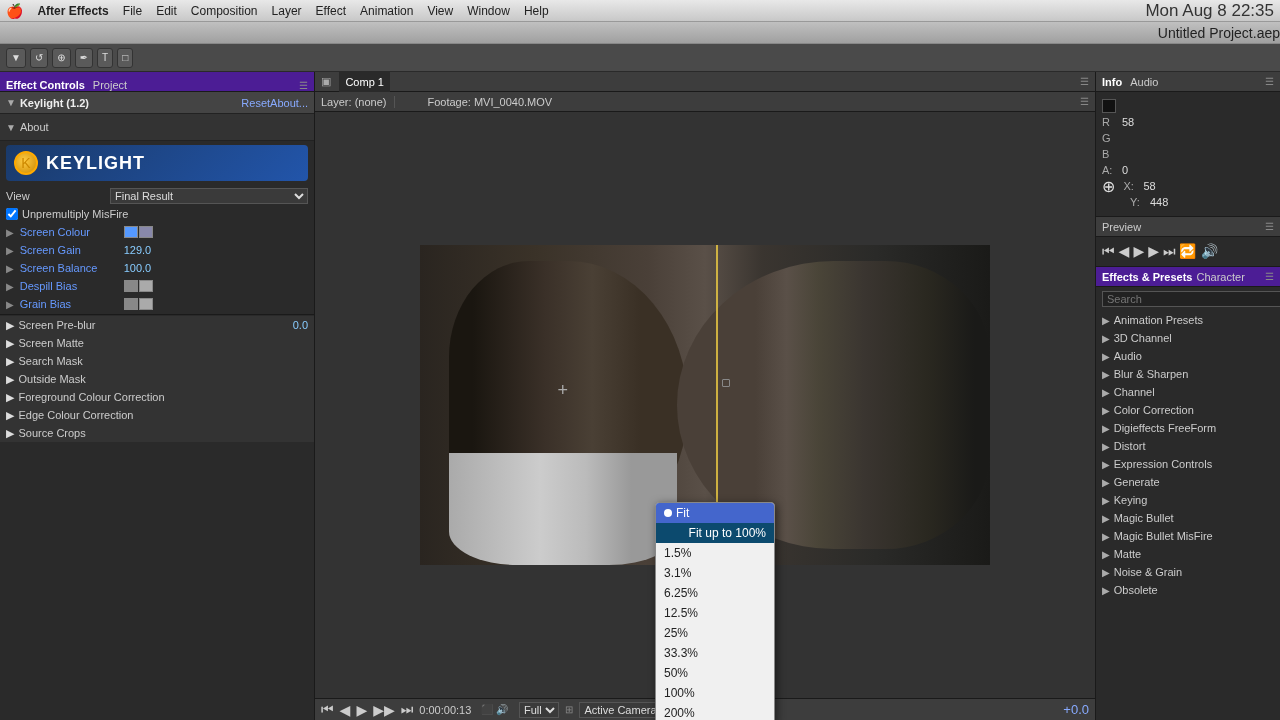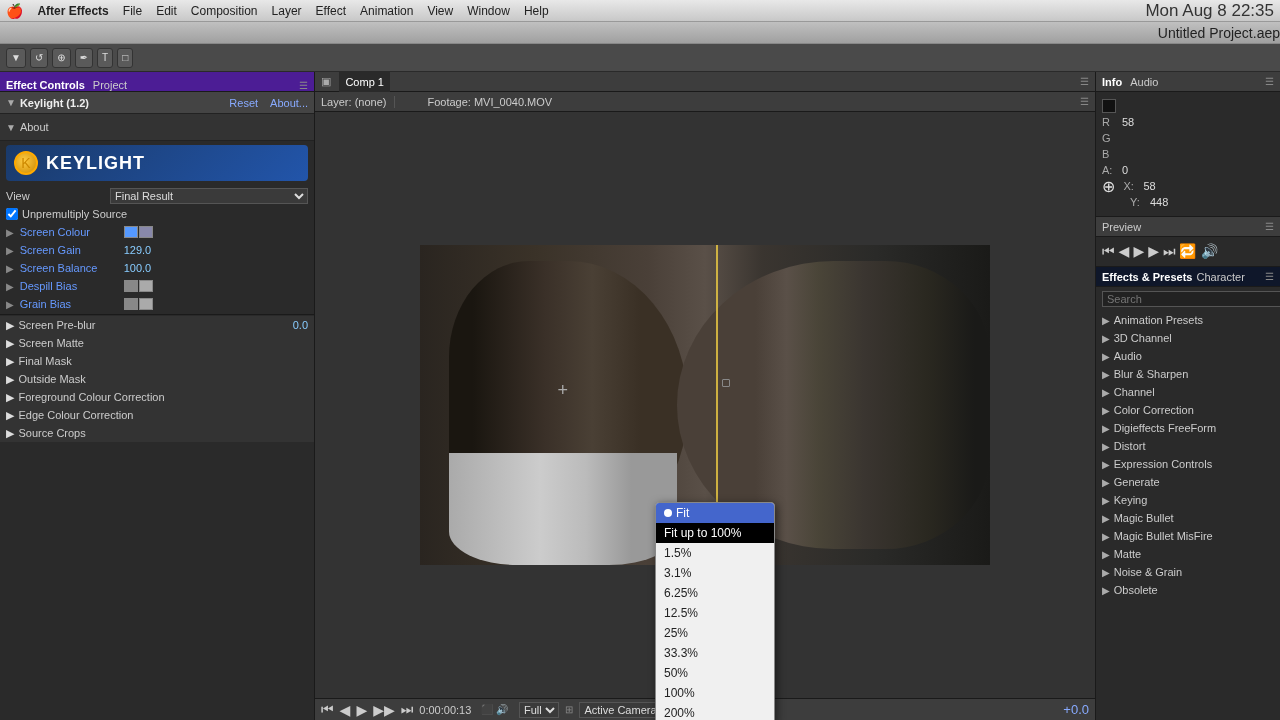--- a/index.html
+++ b/index.html
@@ -153,21 +153,21 @@
     .keylight-header .reset-btn {
       margin-left: auto;
       font-size: 11px;
       color: #88aaff;
       cursor: pointer;
     }
     .keylight-header .about-btn {
       font-size: 11px;
       color: #88aaff;
       cursor: pointer;
-      margin-left: 12px;
+      margin-left: 0;
     }
 
     .about-section {
       background: #333;
       padding: 4px 6px;
       border-bottom: 1px solid #222;
     }
     .about-row {
       display: flex;
       align-items: center;
@@ -471,21 +471,21 @@
       height: 8px;
       border-radius: 50%;
       background: white;
     }
     .dropdown-item {
       padding: 3px 8px;
       font-size: 12px;
       color: #222;
       cursor: pointer;
     }
-    .dropdown-item.highlighted { background: #000000; color: white; }
+    .dropdown-item.highlighted { background: #0c4a6e; color: white; text-align: right; }
 
     
     .right-panel {
       width: 185px;
       background: #2a2a2a;
       border-left: 1px solid #1a1a1a;
       display: flex;
       flex-direction: column;
       overflow: hidden;
     }
@@ -545,21 +545,21 @@
 
     .effects-panel {
       border-top: 1px solid #1a1a1a;
       flex: 1;
       overflow: hidden;
       display: flex;
       flex-direction: column;
     }
     .effects-header {
       height: 20px;
-      background: #0f172a;
+      background: #4c1d95;
       display: flex;
       align-items: center;
       padding: 0 6px;
       gap: 4px;
       border-bottom: 1px solid #1a1a1a;
     }
     .effects-search {
       width: 100%;
       background: #222;
       border: 1px solid #555;
@@ -657,21 +657,21 @@
 
         <div class="control-row">
           <span class="control-label">View</span>
           <select class="zoom-select" style="flex:1; font-size:11px;">
             <option>Final Result</option>
           </select>
         </div>
 
         <div class="control-row">
           <input type="checkbox" class="checkbox-input" checked="" style="">
-          <span class="checkbox-label">Unpremultiply Source</span>
+          <span class="checkbox-label">Unpremultiply MisFire</span>
         </div>
 
         <div class="control-row">
           <span style="font-size:10px; color:#888; margin-right:2px;">▶</span>
           <span class="control-label blue">Screen Colour</span>
           <div class="color-swatch-pair">
             <div class="color-swatch small" style="background:#5599ff;"></div>
             <div class="color-swatch small" style="background:#8888aa;"></div>
           </div>
         </div>
@@ -715,21 +715,21 @@
           <span class="value-label" style="margin-left:auto;">0.0</span>
         </div>
 
         <div class="section-header">
           <span class="tri">▶</span>
           <span class="label">Screen Matte</span>
         </div>
 
         <div class="section-header">
           <span class="tri">▶</span>
-          <span class="label">Final Mask</span>
+          <span class="label">Search Mask</span>
         </div>
 
         <div class="section-header">
           <span class="tri">▶</span>
           <span class="label">Outside Mask</span>
         </div>
 
         <div class="section-header">
           <span class="tri">▶</span>
           <span class="label">Foreground Colour Correction</span>

